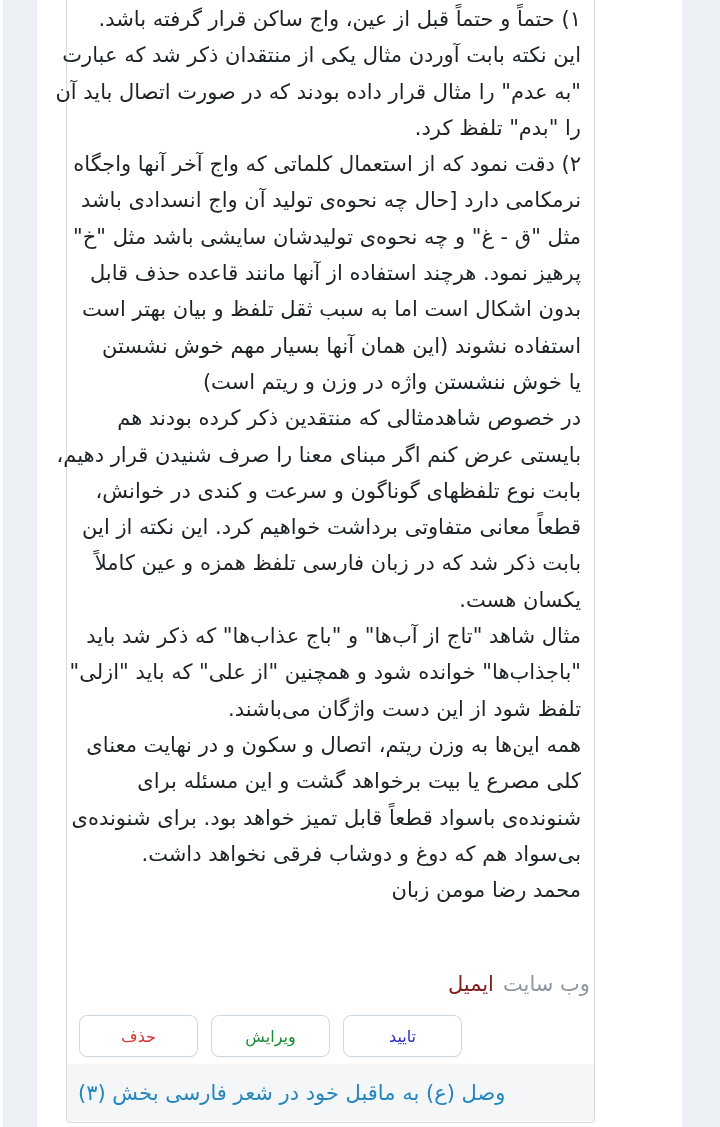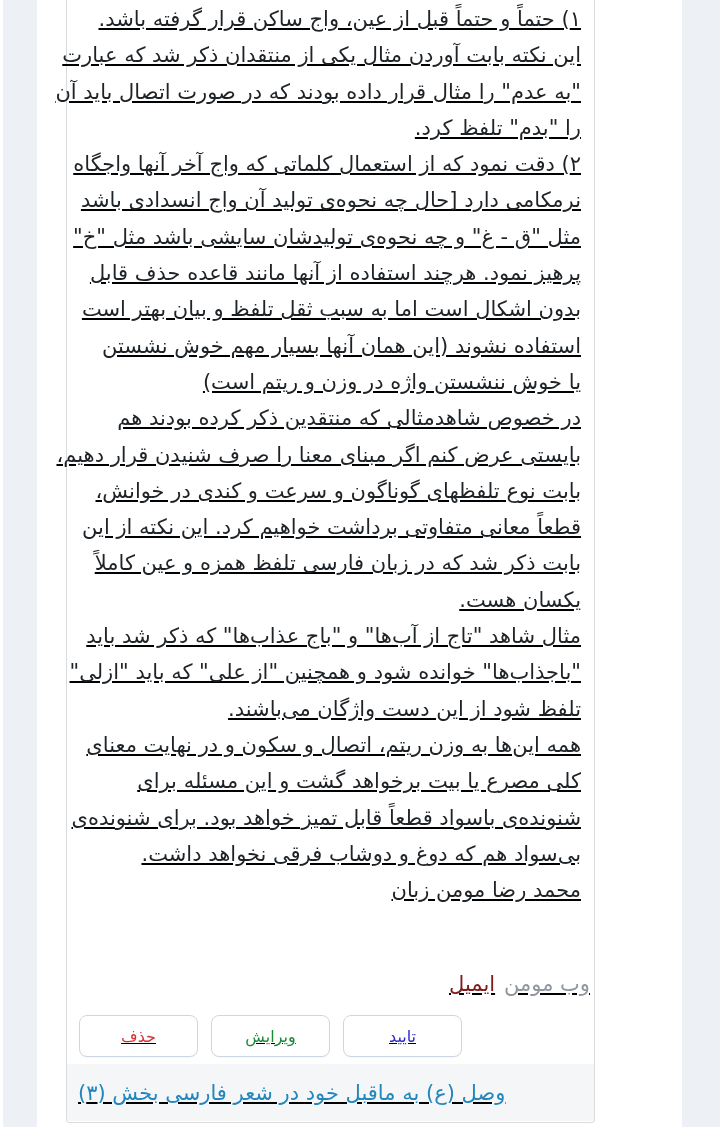--- a/index.html
+++ b/index.html
@@ -15,21 +15,20 @@
   .strip-right { left:682px; width:38px; }
 
   .card {
     position:absolute;
     left:66px; top:0;
     width:529px; height:1123px;
     background:#ffffff;
     border:1px solid #d8dcdf;
     border-top:none;
     border-radius:0 0 4px 4px;
-    text-decoration:underline;
   }
 
   .comment-text {
     direction:rtl;
     text-align:right;
     padding:1px 13px 0 13px;
     font-size:21px;
     line-height:36.3px;
     color:#1e2327;
   }
@@ -117,21 +116,21 @@
       <div class="comment-line">"باجذاب‌ها" خوانده شود و همچنین "از علی" که باید "ازلی"</div>
       <div class="comment-line">تلفظ شود از این دست واژگان می‌باشند.</div>
       <div class="comment-line">همه این‌ها به وزن ریتم، اتصال و سکون و در نهایت معنای</div>
       <div class="comment-line">کلی مصرع یا بیت برخواهد گشت و این مسئله برای</div>
       <div class="comment-line">شنونده‌ی باسواد قطعاً قابل تمیز خواهد بود. برای شنونده‌ی</div>
       <div class="comment-line">بی‌سواد هم که دوغ و دوشاب فرقی نخواهد داشت.</div>
       <div class="comment-line">محمد رضا مومن زبان</div>
     </div>
 
   <div class="meta-row">
-    <a href="#" class="meta-website">وب مومن</a>
+    <a href="#" class="meta-website">وب سایت</a>
     <a href="#" class="meta-email">ایمیل</a>
   </div>
 
   <div class="actions">
     <button class="btn btn-delete">حذف</button>
     <button class="btn btn-edit">ویرایش</button>
     <button class="btn btn-approve">تایید</button>
   </div>
 
   <div class="footer-bar">

